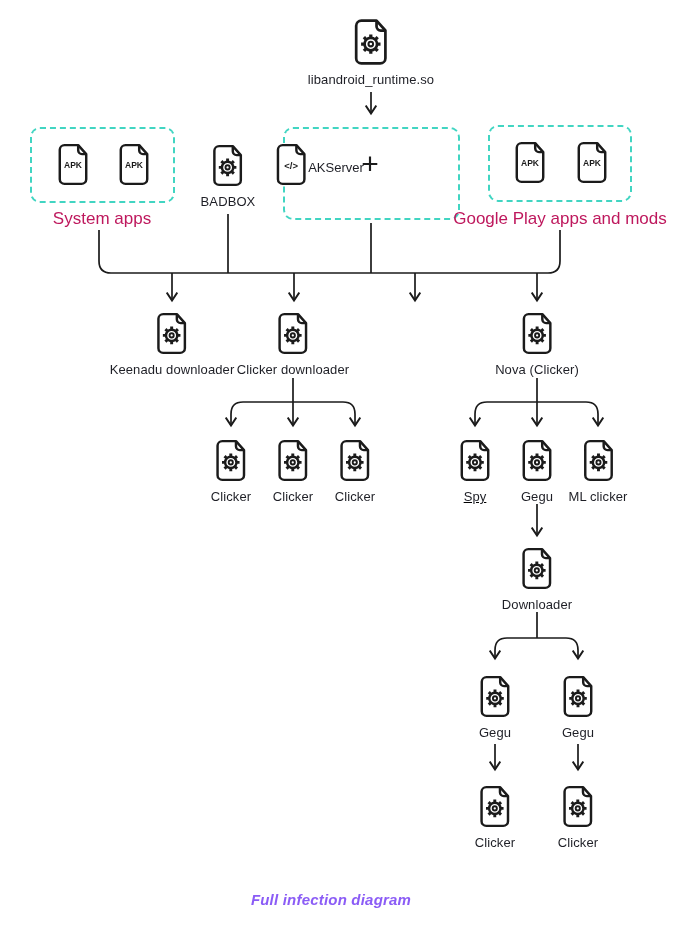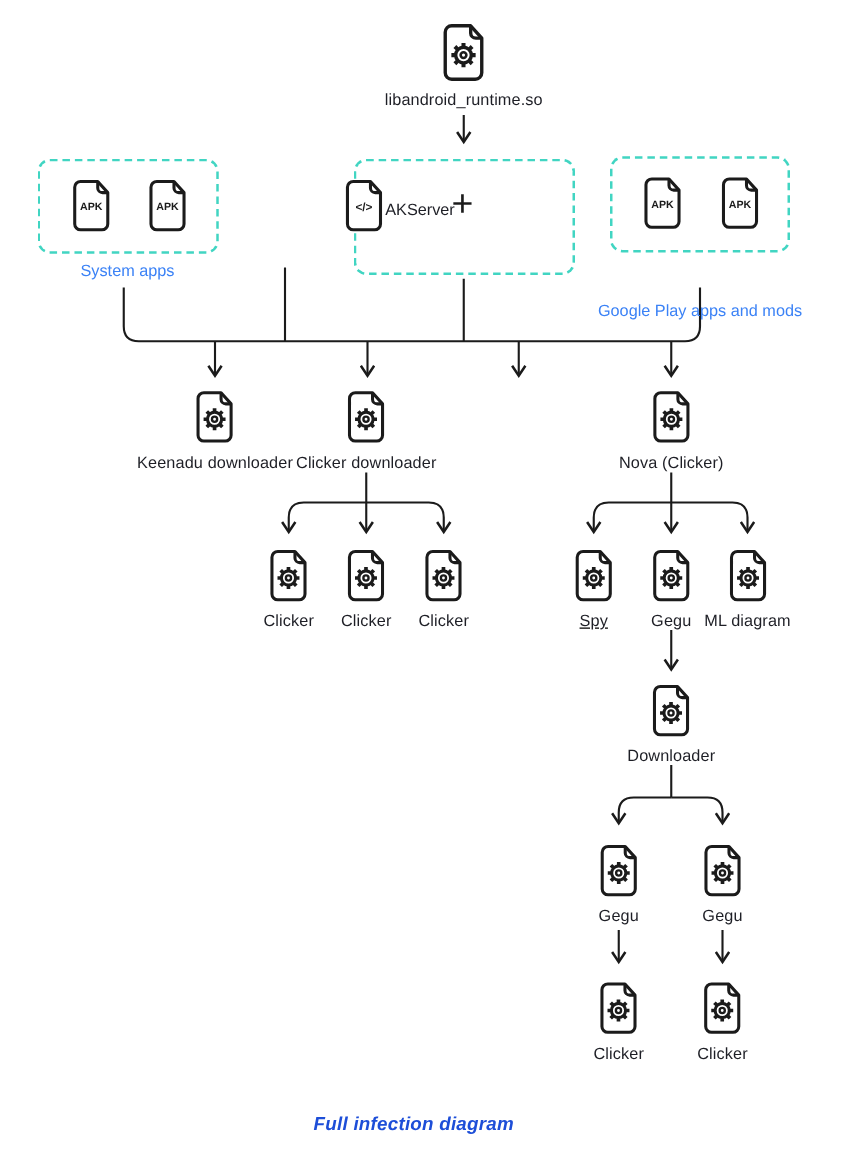--- a/index.html
+++ b/index.html
@@ -4,23 +4,23 @@
 <style>
   html,body { margin:0; padding:0; background:#ffffff; }
   body { width:683px; height:935px; position:relative; font-family:"Liberation Sans",sans-serif; overflow:hidden; }
   .stage { position:absolute; left:0; top:0; width:683px; height:740px; }
   .wires { position:absolute; left:0; top:0; pointer-events:none; }
   .node { position:absolute; display:flex; flex-direction:column; align-items:center; transform:translateX(-50%); }
   .node .lbl { margin-top:6px; font-size:13px; color:#1e1f26; white-space:nowrap; letter-spacing:.1px; }
   .group { position:absolute; box-sizing:border-box; border:2px dashed #41d5c2; border-radius:10px; }
   .gitem { position:absolute; transform:translateX(-50%); display:flex; align-items:center;justify-content:flex-end; }
   .gitem .lbl { margin-top:6px; font-size:13px; color:#1e1f26; white-space:nowrap; }
-  .glabel { position:absolute; transform:translateX(-50%); font-size:13px; color:#3b82f6; white-space:nowrap;text-align:center; }
+  .glabel { position:absolute; transform:translateX(-50%); font-size:17px; color:#be185d; white-space:nowrap;text-align:center; }
   .plus { position:absolute; transform:translate(-50%,-50%); font-size:30px; font-weight:400; color:#1b1b1b; line-height:1; }
-  .caption { position:absolute; transform:translateX(-50%); font-size:15px; font-style:italic; font-weight:600; color:#1d4ed8; white-space:nowrap; letter-spacing:.2px; }
+  .caption { position:absolute; transform:translateX(-50%); font-size:15px; font-style:italic; font-weight:600; color:#8b5cf6; white-space:nowrap; letter-spacing:.2px; }
   .file-icon { display:block; }
 </style>
 </head>
 <body>
 
 <svg width="0" height="0" style="position:absolute" aria-hidden="true">
   <defs>
     <g id="doc-shape">
       <path d="M23.5,2.5 H9 A5,5 0 0 0 4,7.5 V38.5 A5,5 0 0 0 9,43.5 H27 A5,5 0 0 0 32,38.5 V12 Z" fill="#ffffff" stroke="#1b1b1b" stroke-width="2.6" stroke-linejoin="round"></path>
       <path d="M23.5,2.5 V8 A4,4 0 0 0 27.5,12 H32" fill="none" stroke="#1b1b1b" stroke-width="2.6" stroke-linejoin="round"></path>
@@ -100,20 +100,26 @@
         </svg>
     </div>
     <div class="gitem" style="left:102px; top:13px;">
       <svg class="file-icon" width="34" height="45" viewBox="0 0 36 46">
           <use href="#sym-apkfile"></use>
         </svg>
     </div>
   </div>
   <div class="glabel" style="left:102px; top:209px;">System apps</div>
 
+  <div class="node" style="left:228px; top:143px;">
+    <svg class="file-icon" width="34" height="45" viewBox="0 0 36 46">
+        <use href="#sym-gearfile"></use>
+      </svg>
+    <div class="lbl">BADBOX</div>
+  </div>
 
   <div class="group" style="left:283px; top:127px; width:177px; height:93px;">
     <div class="gitem" style="left:34px; top:13px;">
       <svg class="file-icon" width="34" height="45" viewBox="0 0 36 46">
           <use href="#sym-codefile"></use>
         </svg>
       <div class="lbl">AKServer</div>
     </div>
     <div class="plus" style="left:85px; top:35px;">+</div>
   </div>
@@ -123,21 +129,21 @@
       <svg class="file-icon" width="34" height="45" viewBox="0 0 36 46">
           <use href="#sym-apkfile"></use>
         </svg>
     </div>
     <div class="gitem" style="left:102px; top:13px;">
       <svg class="file-icon" width="34" height="45" viewBox="0 0 36 46">
           <use href="#sym-apkfile"></use>
         </svg>
     </div>
   </div>
-  <div class="glabel" style="left:560px; top:209px;margin-top:32px;">Google Play apps and mods</div>
+  <div class="glabel" style="left:560px; top:209px;">Google Play apps and mods</div>
 
   <div class="node" style="left:293px; top:311px;">
     <svg class="file-icon" width="34" height="45" viewBox="0 0 36 46">
         <use href="#sym-gearfile"></use>
       </svg>
     <div class="lbl">Clicker downloader</div>
   </div>
   <div class="node" style="left:172px; top:311px;">
     <svg class="file-icon" width="34" height="45" viewBox="0 0 36 46">
         <use href="#sym-gearfile"></use>
@@ -179,21 +185,21 @@
   <div class="node" style="left:537px; top:438px;">
     <svg class="file-icon" width="34" height="45" viewBox="0 0 36 46">
         <use href="#sym-gearfile"></use>
       </svg>
     <div class="lbl">Gegu</div>
   </div>
   <div class="node" style="left:598px; top:438px;">
     <svg class="file-icon" width="34" height="45" viewBox="0 0 36 46">
         <use href="#sym-gearfile"></use>
       </svg>
-    <div class="lbl">ML diagram</div>
+    <div class="lbl">ML clicker</div>
   </div>
 
   <div class="node" style="left:537px; top:546px;">
     <svg class="file-icon" width="34" height="45" viewBox="0 0 36 46">
         <use href="#sym-gearfile"></use>
       </svg>
     <div class="lbl">Downloader</div>
   </div>
 
   <div class="node" style="left:495px; top:674px;">

